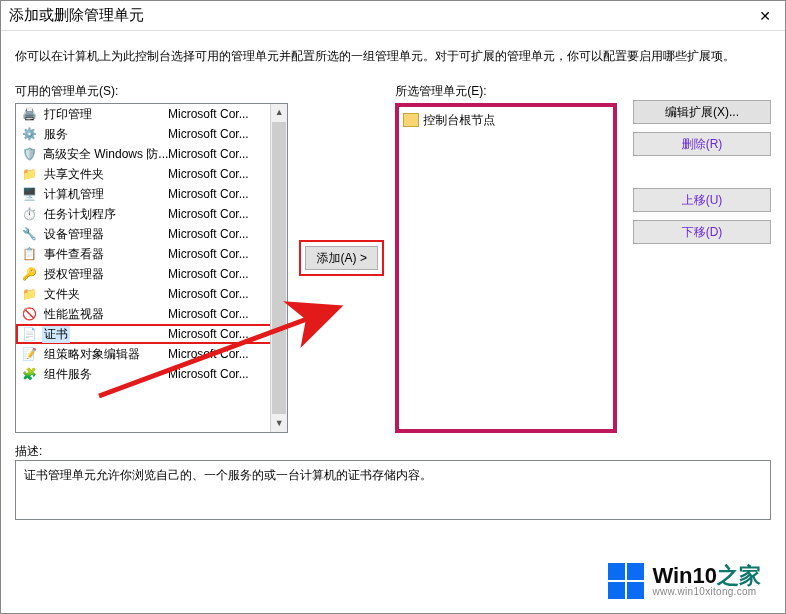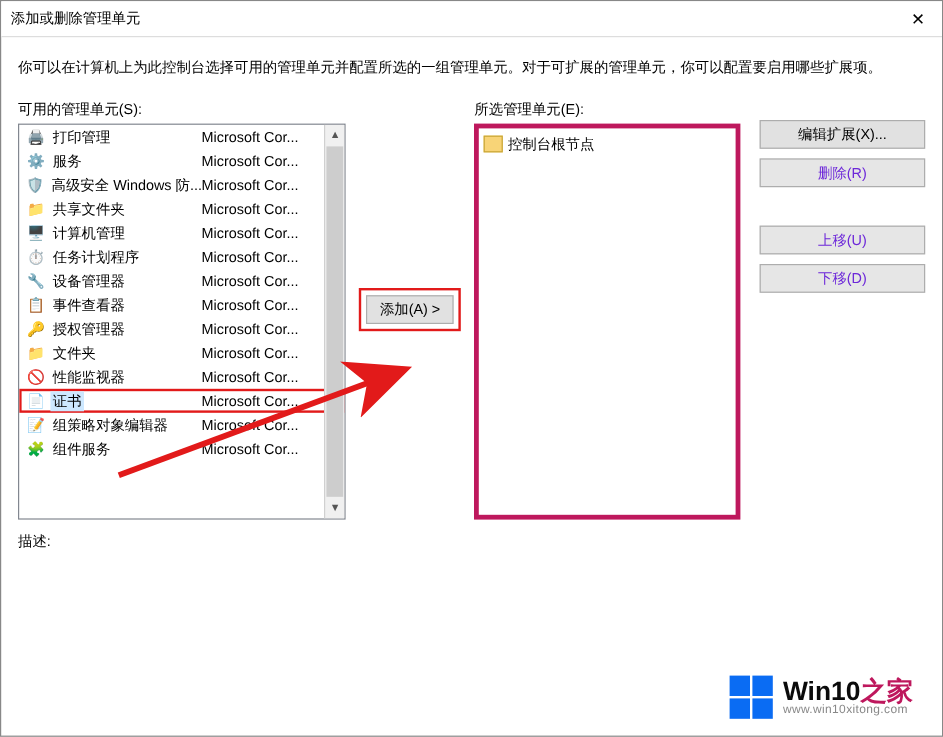--- a/index.html
+++ b/index.html
@@ -15,21 +15,21 @@
   }
   
   .titlebar {
     height: 30px;
     background: #fff;
     border-bottom: 1px solid #ddd;
     display: flex;
     align-items: center;
     padding-left: 8px;
   }
-  .titlebar .title { flex: 1; font-size: 12px; }
+  .titlebar .title { flex: 1; font-size: 15px; }
   .close-btn {
     width: 40px;
     height: 100%;
     display: flex;
     align-items: center;
     justify-content: center;
     font-size: 14px;
     cursor: pointer;
   }
   
@@ -127,21 +127,21 @@
     font-family: "Segoe UI", sans-serif;
     color:#0b0b0b;
   }
   .watermark .wlogo {
     width:36px; height:36px;
     display:grid; grid-template-columns:1fr 1fr; grid-template-rows:1fr 1fr; gap:2px;
   }
   .watermark .wlogo div { background:#0a6cf3; }
   .watermark .wtxt { line-height:1.05; }
   .watermark .wtxt .big { font-size:22px; font-weight:600; }
-  .watermark .wtxt .big .blue { color:#be185d; }
+  .watermark .wtxt .big .blue { color:#0f766e; }
   .watermark .wtxt .sm { font-size:10px; color:#888; letter-spacing:0.3px; }
 
   
   .red-arrow {
     position:absolute;
     left:88px; top:300px;
     width:260px; height:120px;
     pointer-events:none;
   }
 </style>
@@ -293,20 +293,23 @@
       <button class="btn disabled">删除(R)</button>
       <div style="height:24px"></div>
       <button class="btn disabled">上移(U)</button>
       <button class="btn disabled">下移(D)</button>
       <div style="height:150px"></div>
     </div>
 
   </div>
 
   <div class="desc-label">描述:</div>
+  <div class="desc-box">
+    <span>证书管理单元允许你浏览自己的、一个服务的或一台计算机的证书存储内容。</span>
+  </div>
 </div>
 
 <svg class="red-arrow" viewBox="0 0 260 120">
   <defs>
     <marker id="ah" markerWidth="12" markerHeight="12" refX="9" refY="5" orient="auto">
       <path d="M0,0 L11,5 L0,10 L3,5 Z" fill="#e21a1a"></path>
     </marker>
   </defs>
   <path d="M 10 95 L 245 8" stroke="#e21a1a" stroke-width="5" fill="none" marker-end="url(#ah)"></path>
 </svg>

